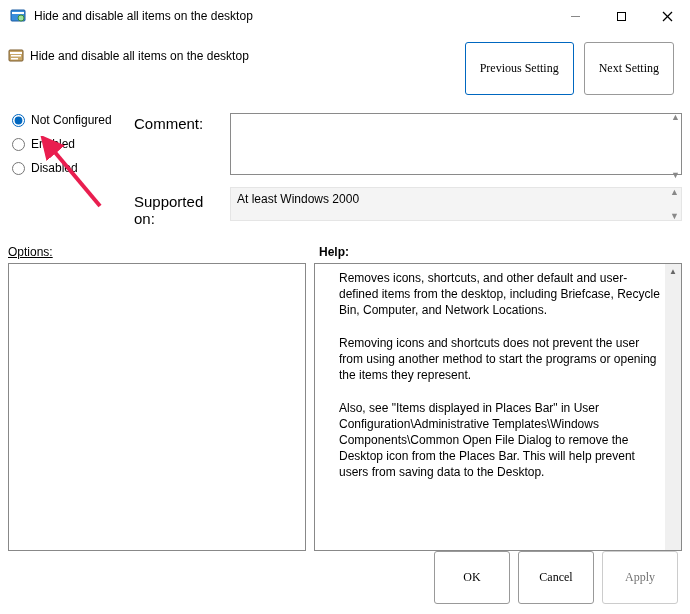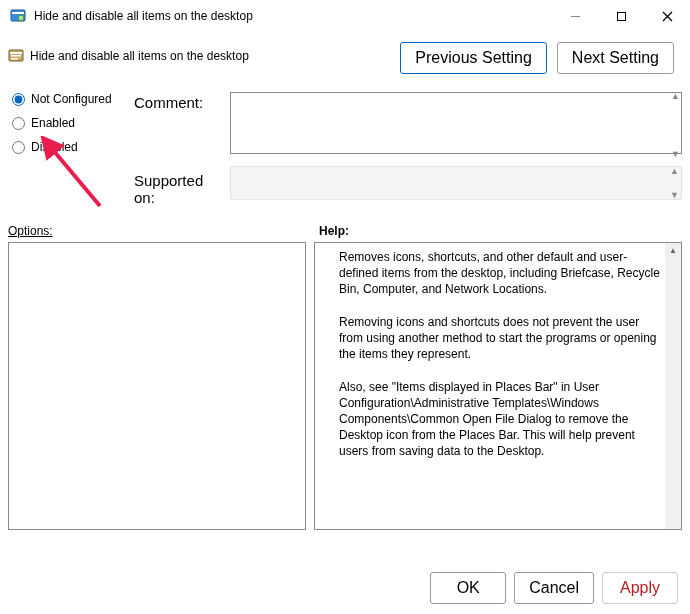--- a/index.html
+++ b/index.html
@@ -12,23 +12,23 @@
     .winctl div { width: 46px; height: 32px; display: flex; align-items: center; justify-content: center; }
     .winctl svg { width: 11px; height: 11px; }
 
     .content { padding: 6px 8px 0 8px; position: relative; }
 
     .hdrrow { display: flex; align-items: flex-start; margin-top: 4px; }
     .hdrleft { display: flex; align-items: center; margin-top: 6px; }
     .hdrleft .icon { width: 16px; height: 16px; margin-right: 6px; }
     .hdrleft .txt { font-size: 12px; }
     .hdrbtns { margin-left: auto; display: flex; gap: 10px; padding-right: 8px; }
-    .btn { font-size: 16px; background: #fff; border: 1px solid #999; border-radius: 3px; padding: 6px 14px; cursor: pointer; }
+    .btn { font-size: 12px; background: #fff; border: 1px solid #999; border-radius: 3px; padding: 18px 14px; cursor: pointer; font-family: Liberation Serif, serif; }
     .btn.highlight { border: 1px solid #0067c0; }
-    .btn:disabled { color: #b91c1c; border-color: #ccc; cursor: default; }
+    .btn:disabled { color: #737373; border-color: #ccc; cursor: default; }
 
     .midgrid { display: grid; grid-template-columns: 120px 90px 1fr; column-gap: 6px; margin-top: 18px; }
     .radios { grid-column: 1; display: flex; flex-direction: column; gap: 10px; font-size: 12px; padding-left: 4px; }
     .radio { display: flex; align-items: center; gap: 6px; cursor: pointer; }
     .radio input { accent-color: #0067c0; }
 
     .lblcol { grid-column: 2; font-size: 15px; }
     .ctrlcol { grid-column: 3; }
 
     .comment-box { border: 1px solid #8a8a8a; background: #fff; height: 62px; position: relative; padding: 4px; font-size: 12px; resize: none; width: 100%; }
@@ -133,20 +133,21 @@
           <span>▲</span>
         </div>
       <div class="spin bot">
           <span>▼</span>
         </div>
     </div>
 
     <div class="lblcol" style="grid-row:2;padding-top:14px;">Supported on:</div>
     <div class="ctrlcol supp-wrap" style="grid-row:2;">
       <div class="supported-box">
+        <span>At least Windows 2000</span>
         <div class="spin top">
             <span>▲</span>
           </div>
         <div class="spin bot">
             <span>▼</span>
           </div>
       </div>
     </div>
   </div>
 

